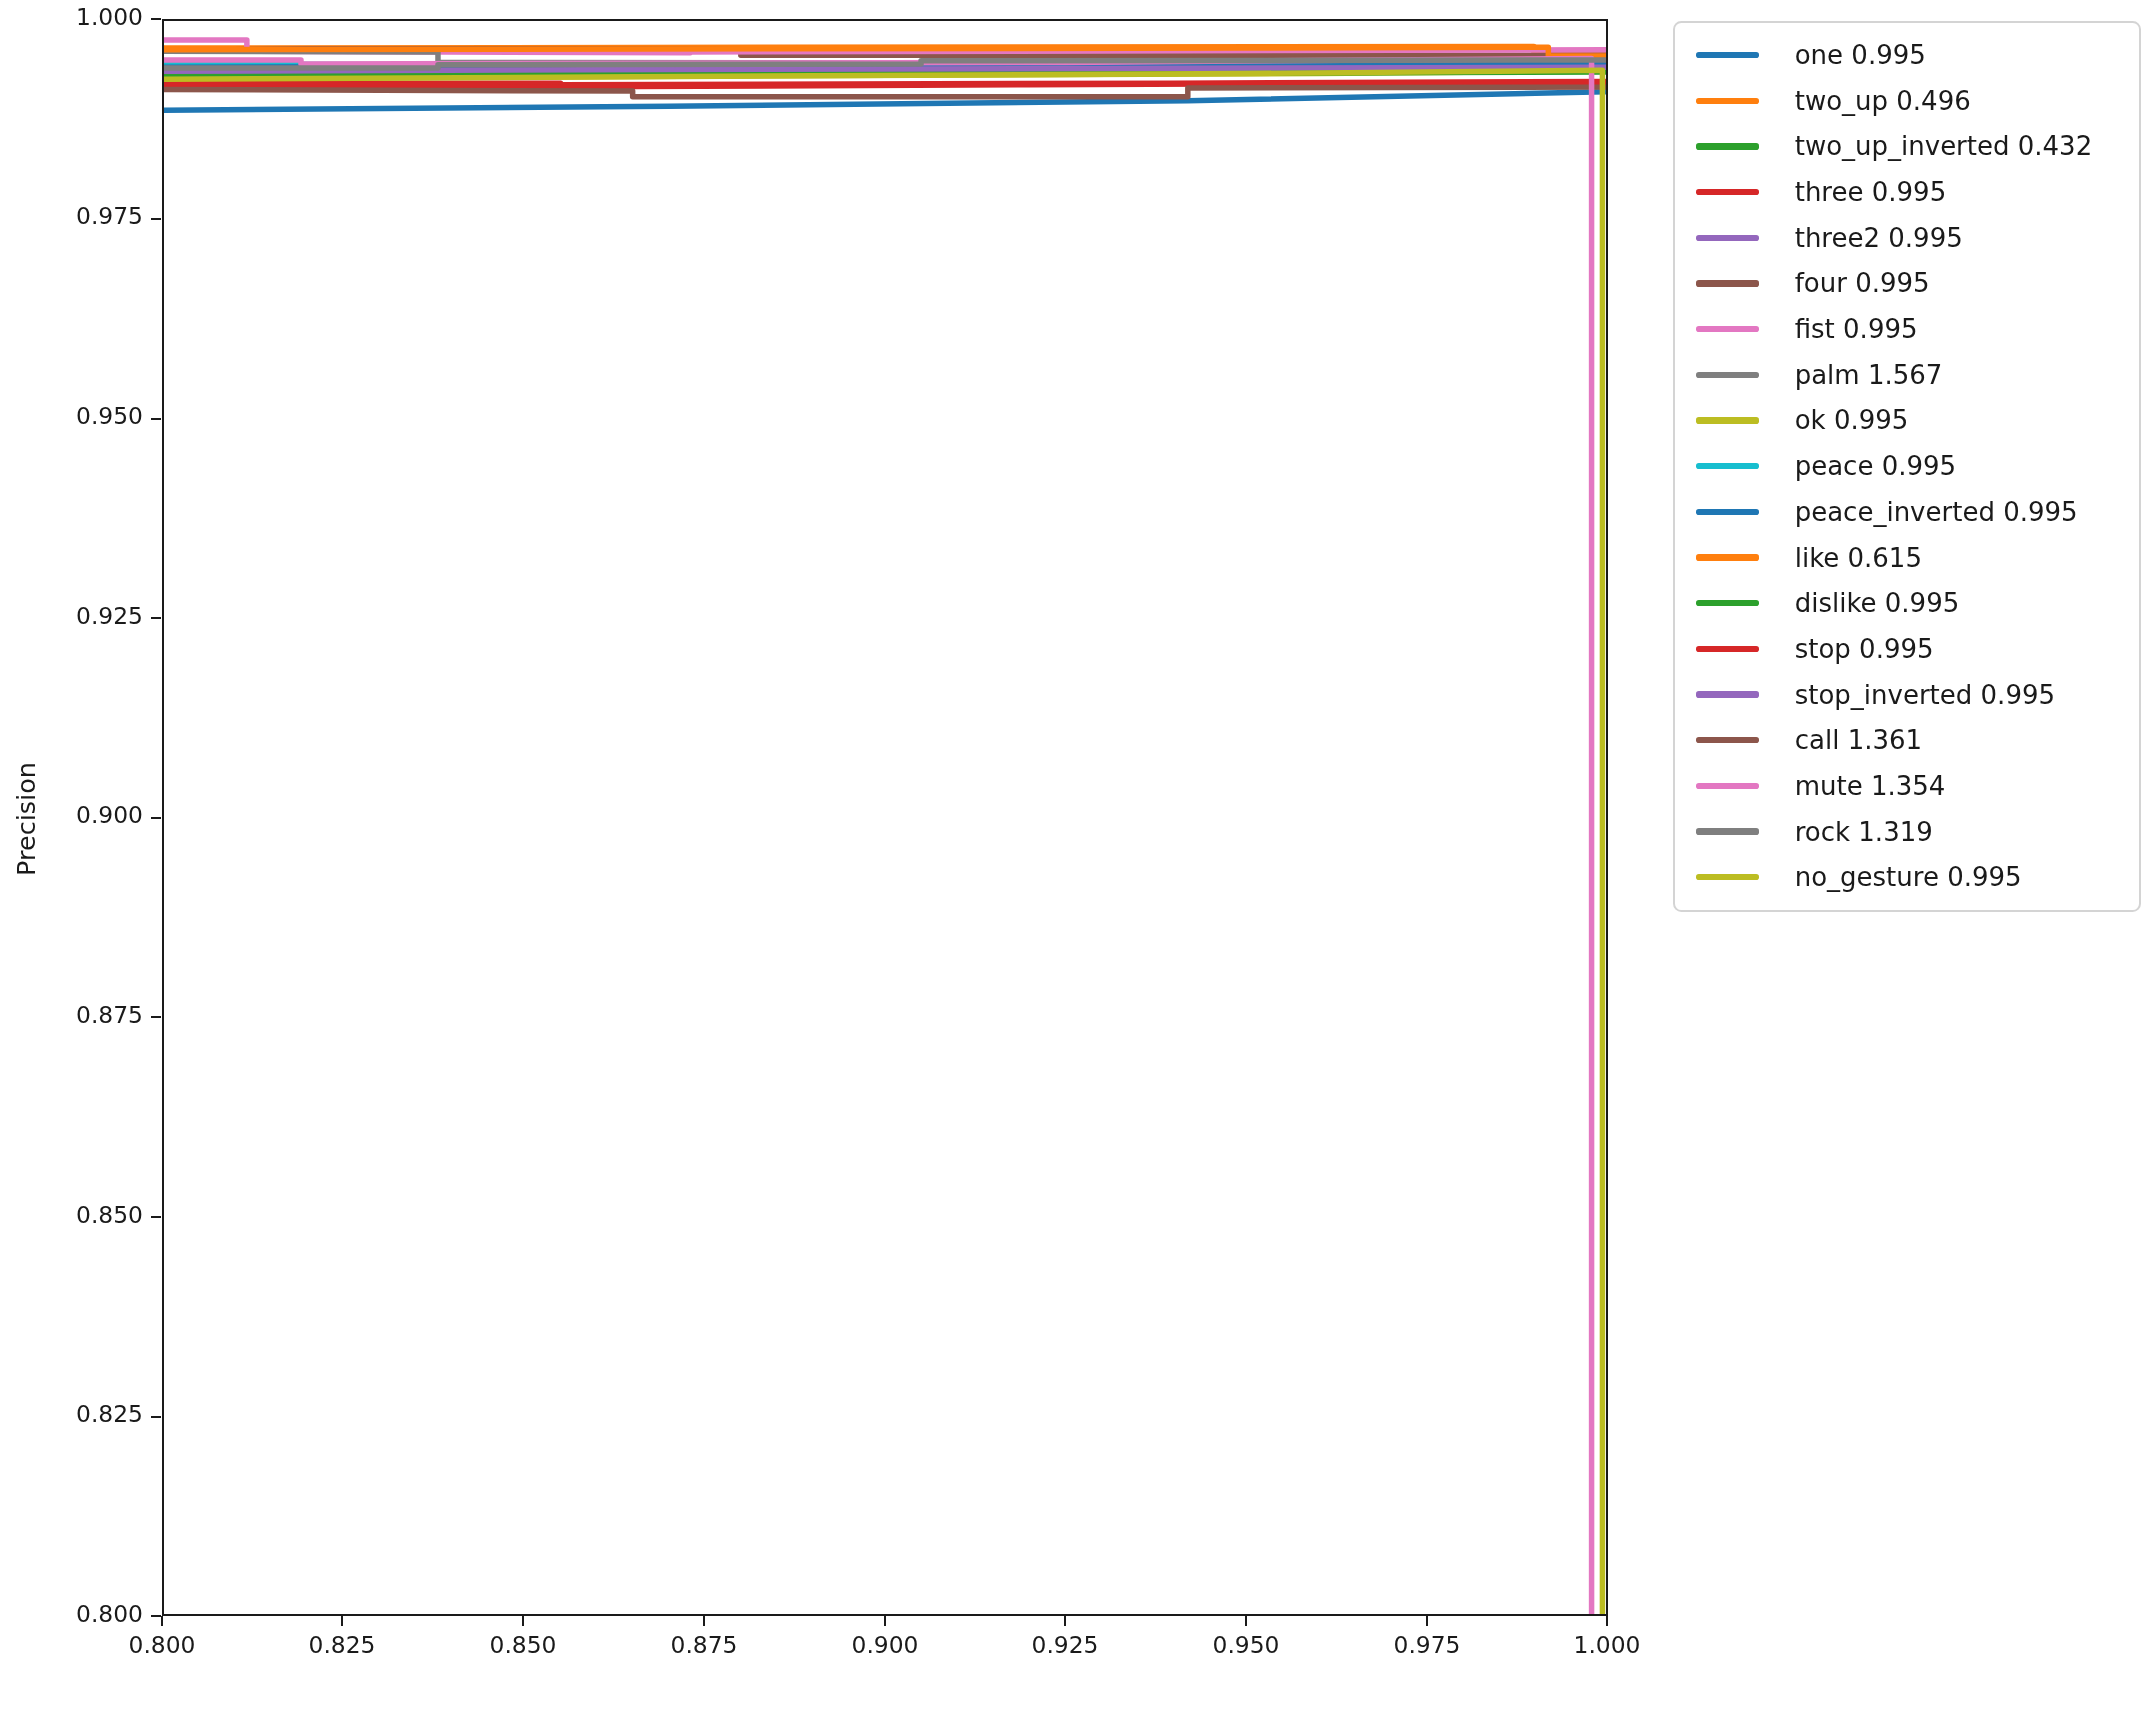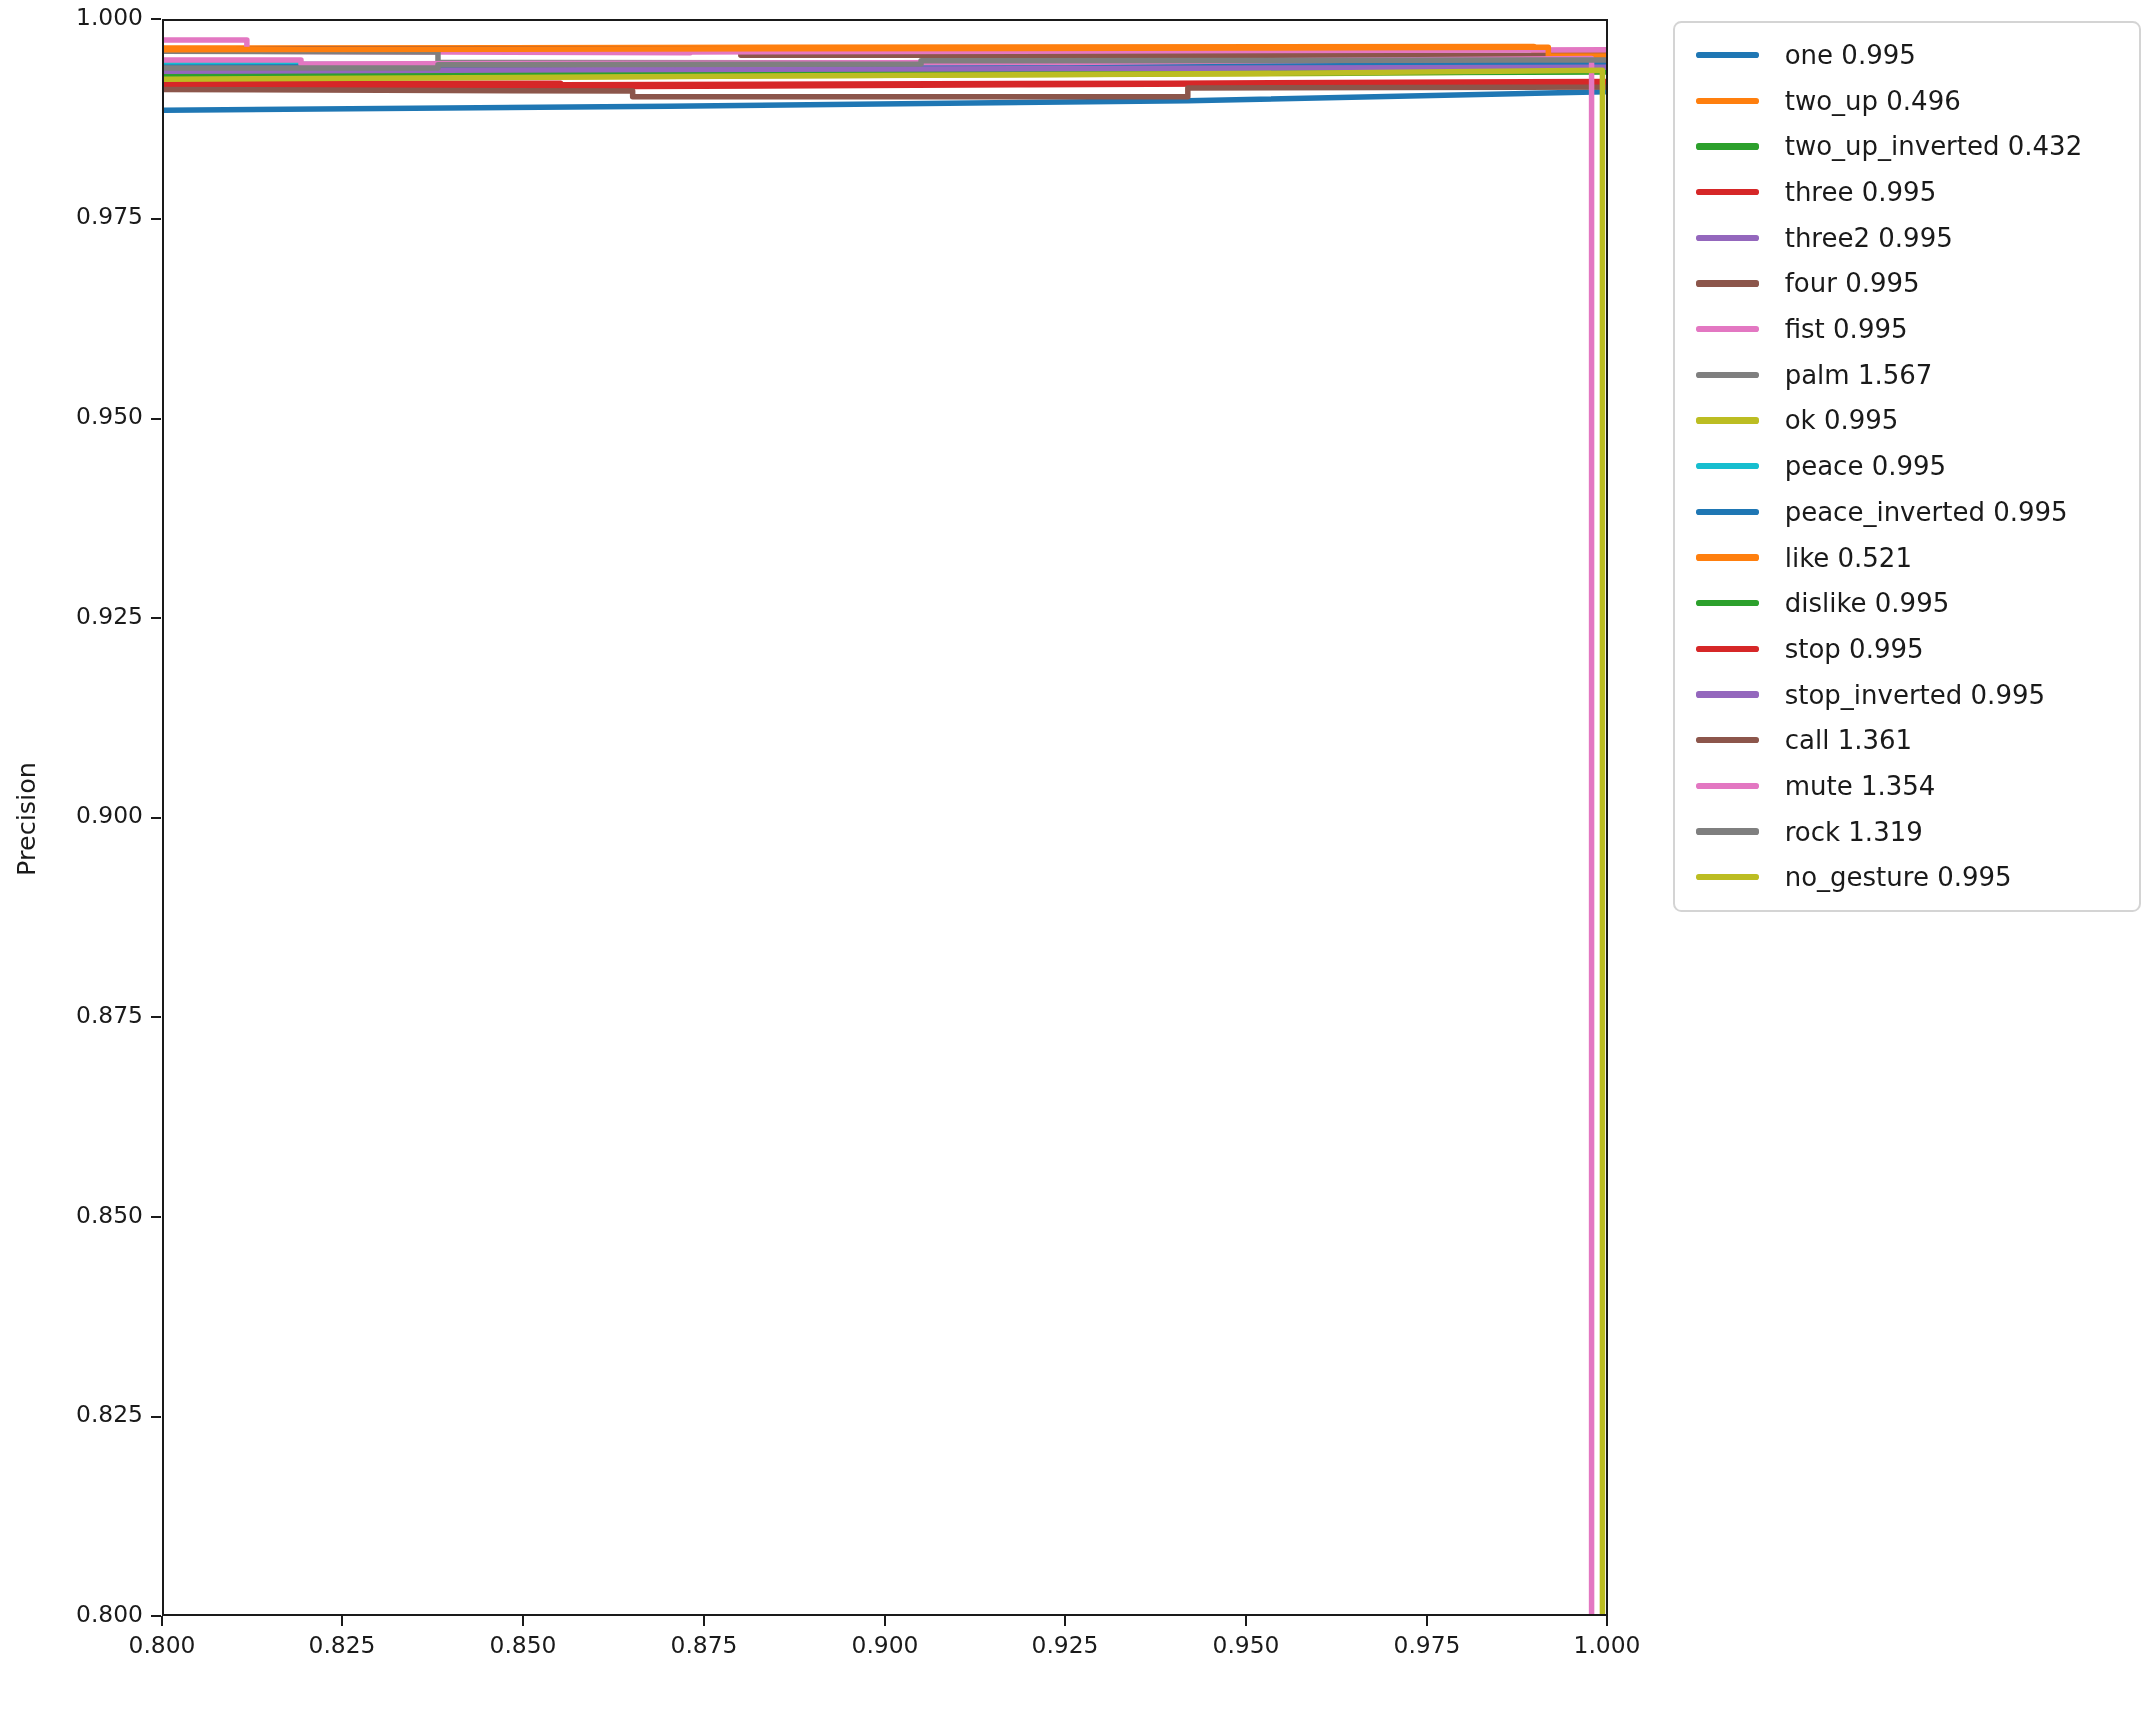--- a/index.html
+++ b/index.html
@@ -79,21 +79,21 @@
     align-items: center;
     padding-left: 20.7px;
   }
   .legend-swatch {
     width: 63px;
     height: 6.2px;
     border-radius: 2.8px;
     flex: 0 0 auto;
   }
   .legend-label {
-    margin-left: 26px;
+    margin-left: 36px;
     font-size: 26px;
     color: #1a1a1a;
     white-space: nowrap;
   }
 </style>
 </head>
 <body>
 
 <div id="canvas">
 
@@ -204,21 +204,21 @@
       <div class="legend-row">
         <span class="legend-swatch" style="background: rgb(23, 190, 207);"></span>
         <span class="legend-label">peace 0.995</span>
       </div>
       <div class="legend-row">
         <span class="legend-swatch" style="background: rgb(31, 119, 180);"></span>
         <span class="legend-label">peace_inverted 0.995</span>
       </div>
       <div class="legend-row">
         <span class="legend-swatch" style="background: rgb(255, 127, 14);"></span>
-        <span class="legend-label">like 0.521</span>
+        <span class="legend-label">like 0.615</span>
       </div>
       <div class="legend-row">
         <span class="legend-swatch" style="background: rgb(44, 160, 44);"></span>
         <span class="legend-label">dislike 0.995</span>
       </div>
       <div class="legend-row">
         <span class="legend-swatch" style="background: rgb(214, 39, 40);"></span>
         <span class="legend-label">stop 0.995</span>
       </div>
       <div class="legend-row">

